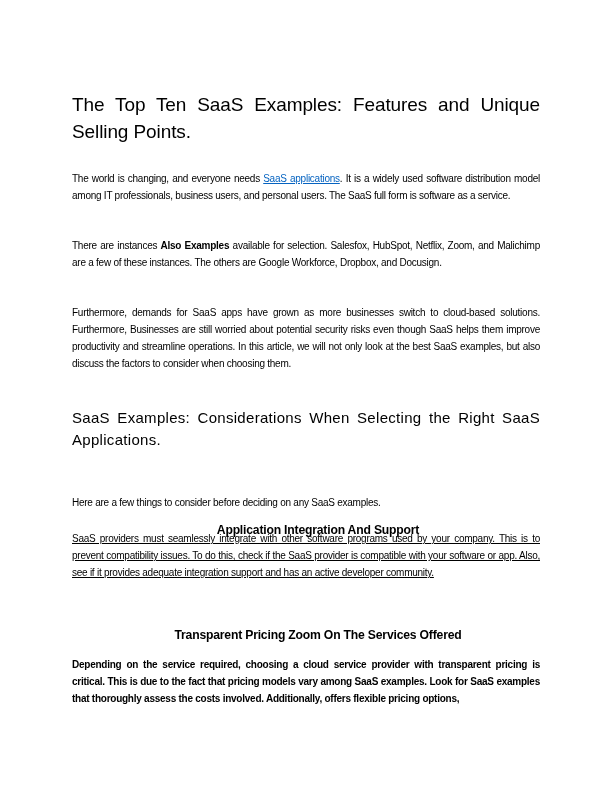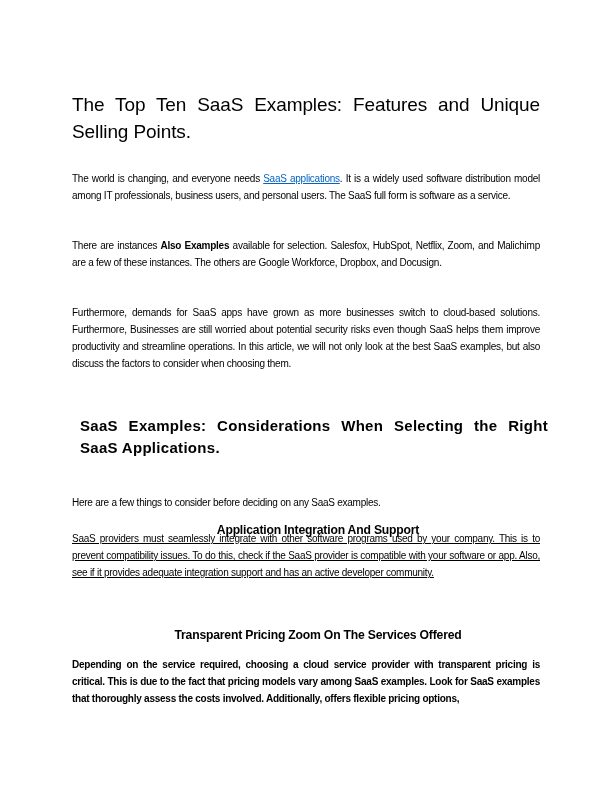--- a/index.html
+++ b/index.html
@@ -2,21 +2,21 @@
 <html><head>
 <meta charset="utf-8">
 <style>
   html, body { margin: 0; padding: 0; background: #ffffff; }
   body { width: 612px; height: 792px; position: relative; overflow: hidden; color: #000; }
   .page { position: absolute; left: 72px; top: 0; width: 468px; font-family: "Liberation Sans", sans-serif; }
   .title { position: absolute; left: 0; top: 91px; width: 468px; font-size: 19px; line-height: 27px; text-align: justify; text-align-last: left; letter-spacing: -0.1px; margin: 0; font-weight: normal; }
   .para { position: absolute; left: 0; width: 468px; font-size: 10px; line-height: 17px; text-align: justify; margin: 0; letter-spacing: -0.25px; word-spacing: 0px; }
   .para a { color: #0563c1; text-decoration: underline; }
   .para b { font-weight: bold; }
-  .h2 { position: absolute; left: 0; top: 407px; width: 468px; font-size: 15px; line-height: 21.5px; text-align: justify; text-align-last: left; margin: 8px; font-weight: bold; letter-spacing: 0.3px; }
+  .h2 { position: absolute; left: 0; top: 407px; width: 468px; font-size: 15px; line-height: 21.5px; text-align: justify; text-align-last: left; margin: 0; font-weight: normal; letter-spacing: 0.3px; }
   .h3 { position: absolute; left: 0; width: 468px; font-size: 12.2px; line-height: 16px; margin: 12px; font-weight: bold; letter-spacing: -0.2px; text-align: center; }
 </style>
 </head>
 <body>
 
 <div class="page">
   <h1 class="title">The Top Ten SaaS Examples: Features and Unique Selling Points.</h1>
 
   <p class="para" style="top:170px;"><span>The world is changing, and everyone needs </span><a href="#">SaaS applications</a><span>. It is a widely used software distribution model among IT professionals, business users, and personal users.  The SaaS full form is software as a service.</span></p>
 

